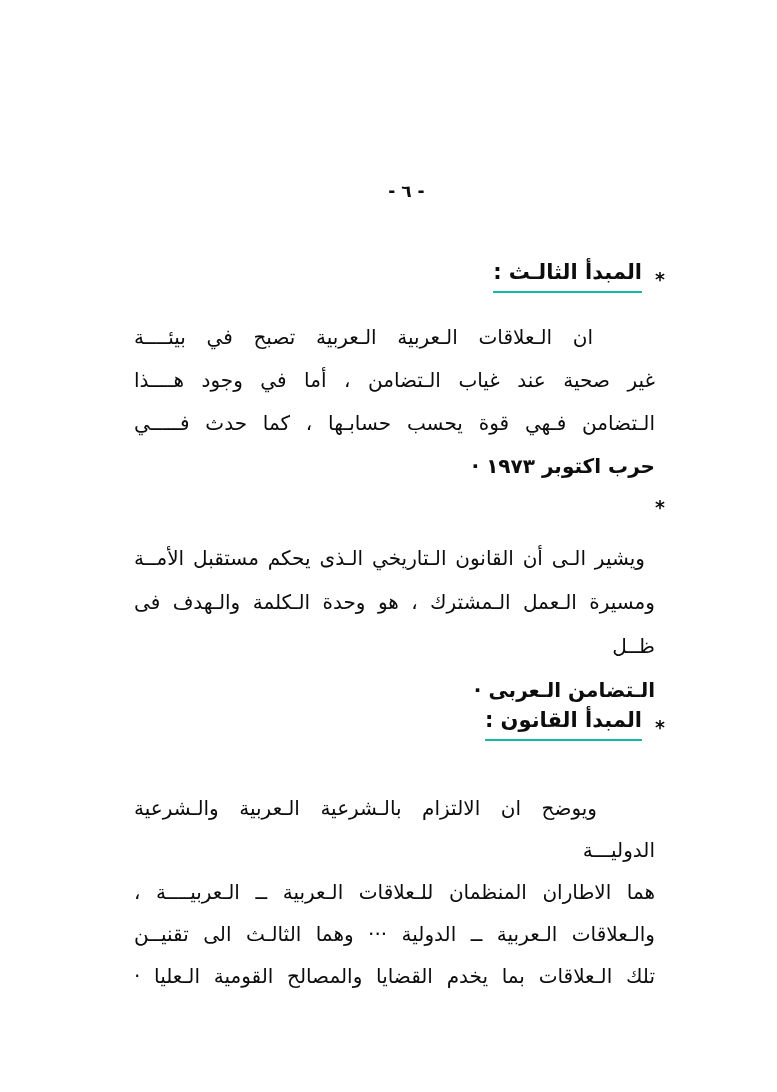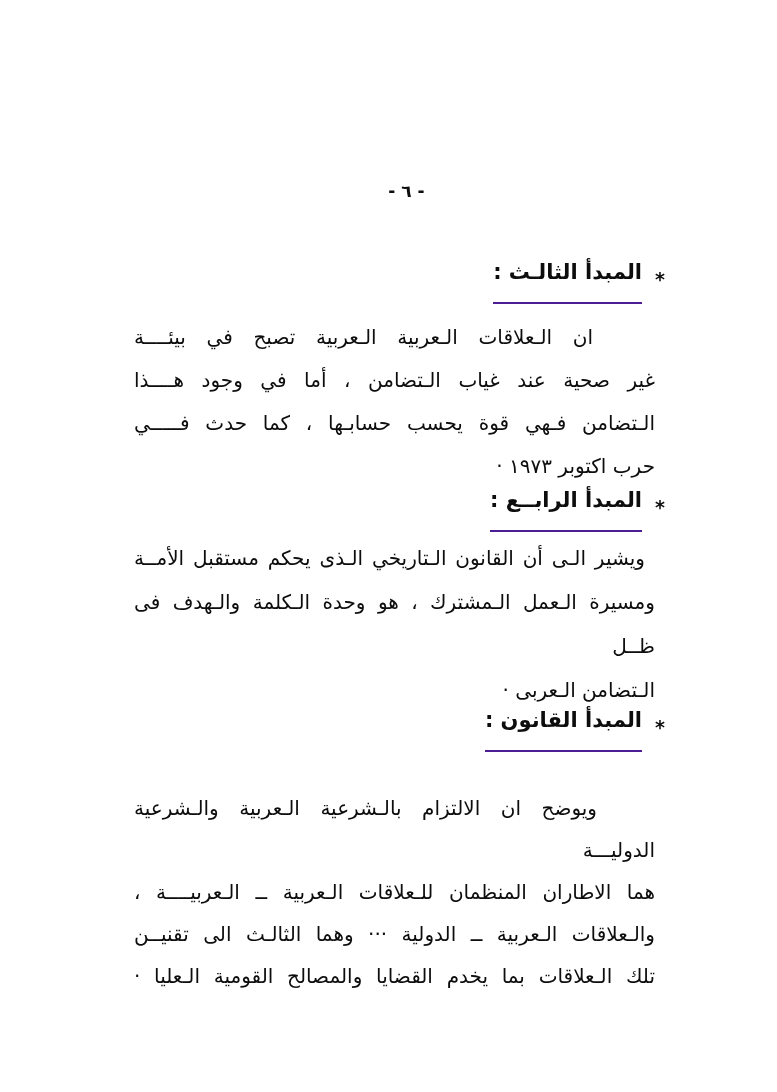--- a/index.html
+++ b/index.html
@@ -33,42 +33,43 @@
   .sec-head .marker {
     font-size:19px;
     font-weight:bold;
     line-height:1;
     margin-top:11px;
   }
   .sec-head .htext {
     font-size:21px;
     font-weight:bold;
     line-height:1.3;
-    padding-bottom:16px;
-    border-bottom:2px solid #4c1d95;
+    padding-bottom:5px;
+    border-bottom:2px solid #14b8a6;
     white-space:nowrap;
   }
   #head1 { top:259px; }
   #head2 { top:487px; }
   #head3 { top:707px; }
   .para {
     position:absolute;
     left:95px;
     width:560px;
     direction:rtl;
     font-size:20px;
   }
   .para .line {
     text-align:justify;
     text-align-last:justify;
     margin-left:39px;
   }
   .para .line.end {
     text-align:right;
     text-align-last:right;
+    font-weight:bold;
   }
   #para1 { top:316px; }
   #para1 .line { line-height:43px; }
   #para1 .line.first { text-indent:62px; }
   #para2 { top:536px; }
   #para2 .line { line-height:44px; }
   #para2 .line.first { text-indent:10px; }
   #para3 { top:787px; }
   #para3 .line { line-height:42px; }
   #para3 .line.first { text-indent:58px; }
@@ -86,21 +87,20 @@
   </div>
   <div class="para" id="para1">
     <div class="line first">ان الـعلاقات الـعربية الـعربية تصبح في بيئــــة</div>
     <div class="line">غير صحية عند غياب الـتضامن ، أما في وجود هــــذا</div>
     <div class="line">الـتضامن فـهي قوة يحسب حسابـها ، كما حدث فـــــي</div>
     <div class="line end">حرب اكتوبر ١٩٧٣ ·</div>
   </div>
 
   <div class="sec-head" id="head2">
     <span class="marker">*</span>
-    <span class="htext">المبدأ الرابــع :</span>
   </div>
   <div class="para" id="para2">
     <div class="line first">ويشير الـى أن القانون الـتاريخي الـذى يحكم مستقبل الأمــة</div>
     <div class="line">ومسيرة الـعمل الـمشترك ، هو وحدة الـكلمة والـهدف فى ظــل</div>
     <div class="line end">الـتضامن الـعربى ·</div>
   </div>
 
   <div class="sec-head" id="head3">
     <span class="marker">*</span>
     <span class="htext">المبدأ القانون :</span>

